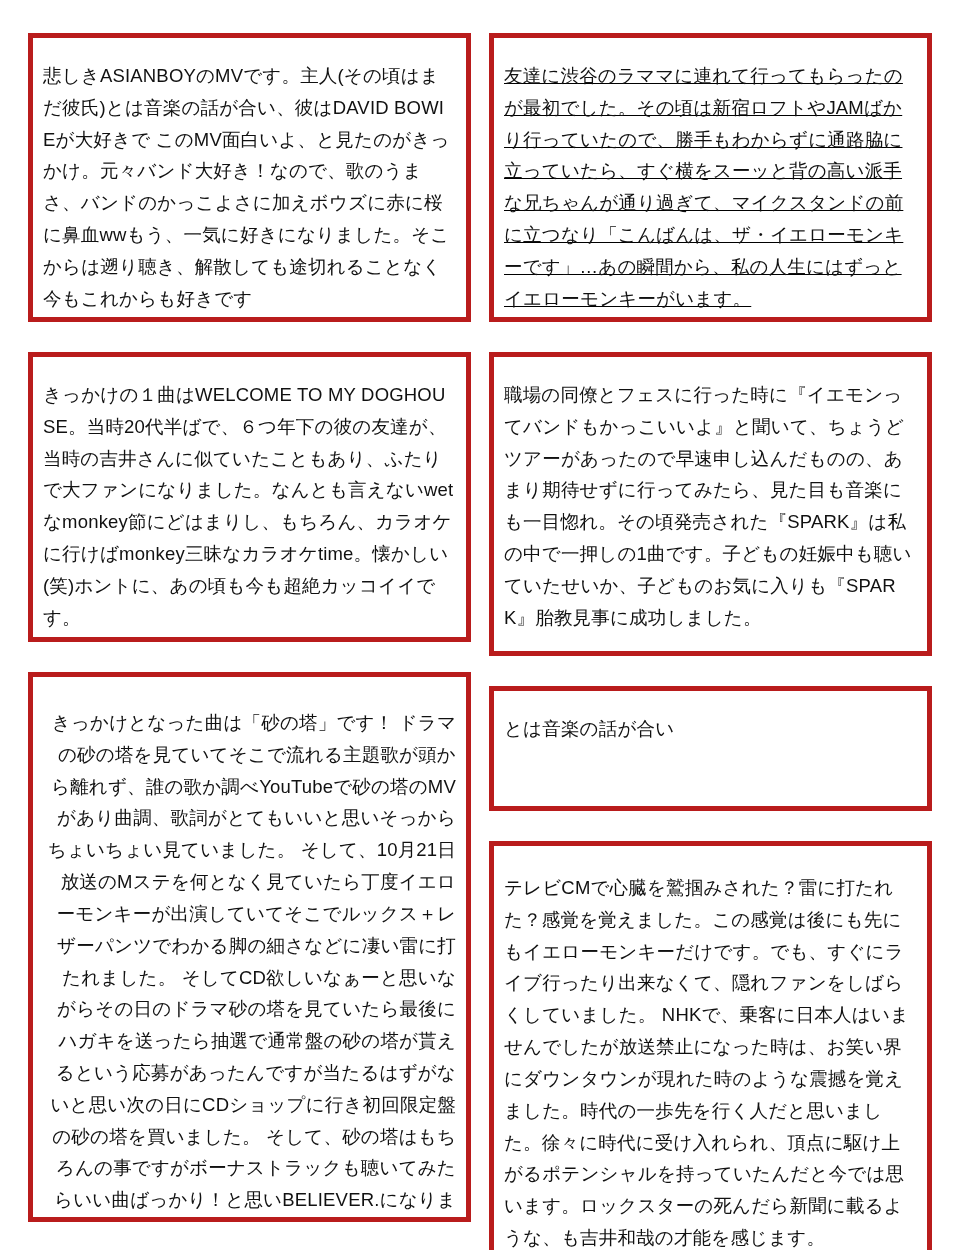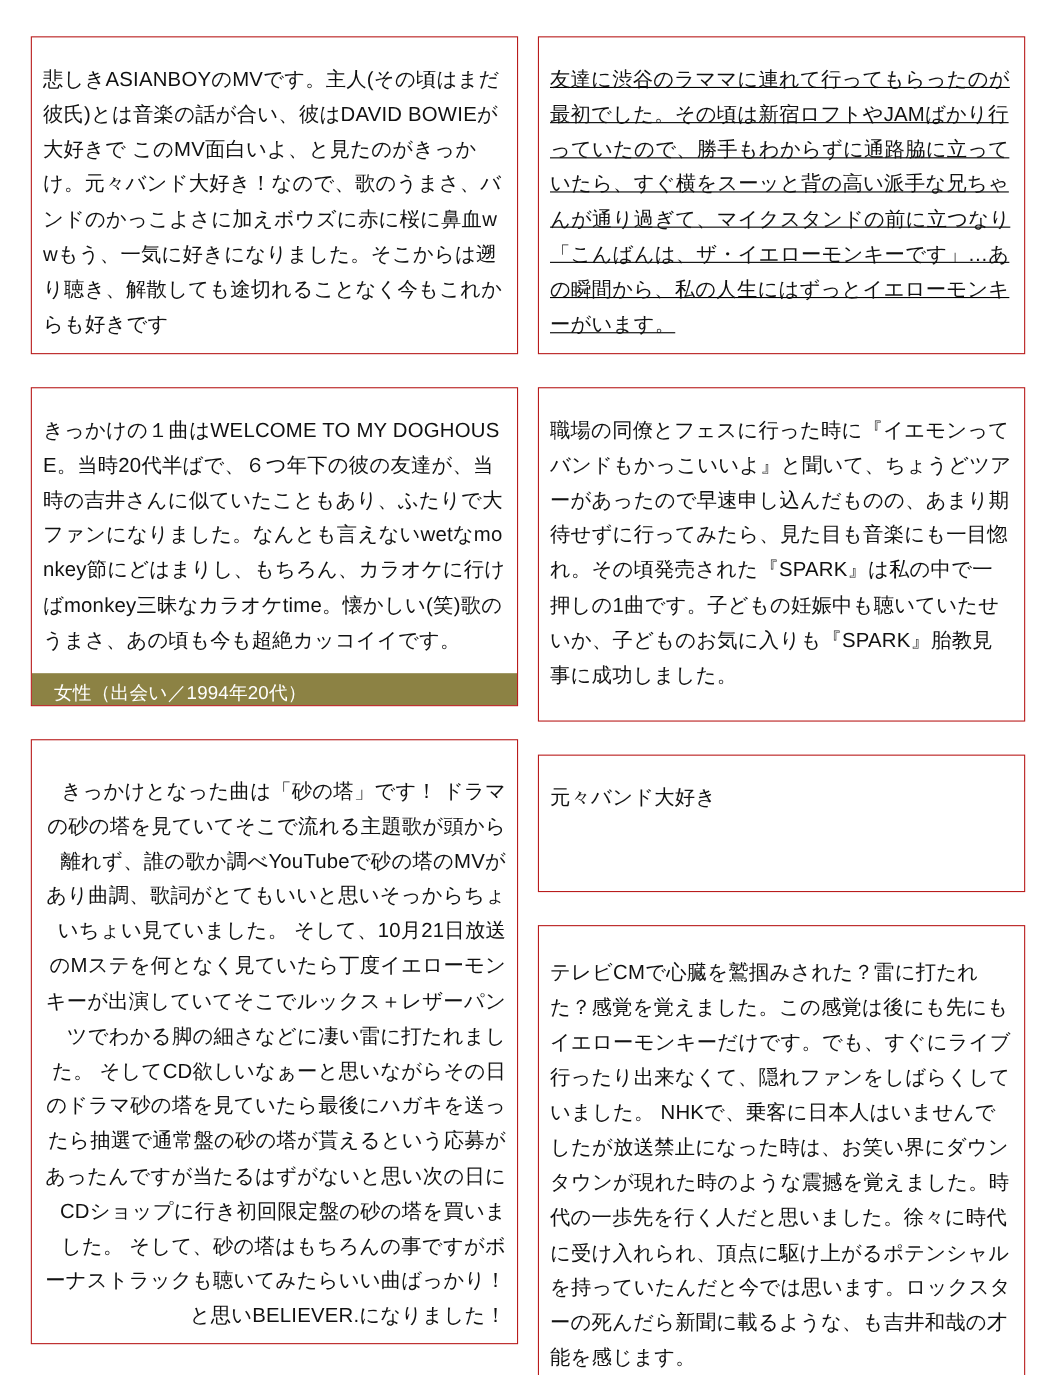--- a/index.html
+++ b/index.html
@@ -34,21 +34,21 @@
   .column {
     flex: 1 1 0;
     display: flex;
     flex-direction: column;
     gap: 30px;
     min-width: 0;
   }
 
   .card {
     background: #ffffff;
-    border: 1px solid #b91c1c;
+    border: 5px solid #b91c1c;
     box-sizing: border-box;
     display: flex;
     flex-direction: column;
     overflow: hidden;
   }
 
   .card-body {
     flex: 1 1 auto;
     padding: 22px 10px 14px 10px;
     font-size: 18.5px;
@@ -90,21 +90,21 @@
   <div class="columns">
 
     <div class="column">
 
       <div class="card c1">
         <div class="card-body">悲しきASIANBOYのMVです。主人(その頃はまだ彼氏)とは音楽の話が合い、彼はDAVID BOWIEが大好きで このMV面白いよ、と見たのがきっかけ。元々バンド大好き！なので、歌のうまさ、バンドのかっこよさに加えボウズに赤に桜に鼻血wwもう、一気に好きになりました。そこからは遡り聴き、解散しても途切れることなく今もこれからも好きです</div>
 
       </div>
 
       <div class="card c3">
-        <div class="card-body">きっかけの１曲はWELCOME TO MY DOGHOUSE。当時20代半ばで、６つ年下の彼の友達が、当時の吉井さんに似ていたこともあり、ふたりで大ファンになりました。なんとも言えないwetなmonkey節にどはまりし、もちろん、カラオケに行けばmonkey三昧なカラオケtime。懐かしい(笑)歌のうまさ、あの頃も今も超絶カッコイイです。</div>
+        <div class="card-body">きっかけの１曲はWELCOME TO MY DOGHOUSE。当時20代半ばで、６つ年下の彼の友達が、当時の吉井さんに似ていたこともあり、ふたりで大ファンになりました。なんとも言えないwetなmonkey節にどはまりし、もちろん、カラオケに行けばmonkey三昧なカラオケtime。懐かしい(笑)ホントに、あの頃も今も超絶カッコイイです。</div>
         <div class="card-footer">女性（出会い／1994年20代）</div>
       </div>
 
       <div class="card c5">
         <div class="card-body">きっかけとなった曲は「砂の塔」です！ ドラマの砂の塔を見ていてそこで流れる主題歌が頭から離れず、誰の歌か調べYouTubeで砂の塔のMVがあり曲調、歌詞がとてもいいと思いそっからちょいちょい見ていました。 そして、10月21日放送のMステを何となく見ていたら丁度イエローモンキーが出演していてそこでルックス＋レザーパンツでわかる脚の細さなどに凄い雷に打たれました。 そしてCD欲しいなぁーと思いながらその日のドラマ砂の塔を見ていたら最後にハガキを送ったら抽選で通常盤の砂の塔が貰えるという応募があったんですが当たるはずがないと思い次の日にCDショップに行き初回限定盤の砂の塔を買いました。 そして、砂の塔はもちろんの事ですがボーナストラックも聴いてみたらいい曲ばっかり！と思いBELIEVER.になりました！</div>
 
       </div>
 
     </div>
 
@@ -114,21 +114,21 @@
         <div class="card-body">友達に渋谷のラママに連れて行ってもらったのが最初でした。その頃は新宿ロフトやJAMばかり行っていたので、勝手もわからずに通路脇に立っていたら、すぐ横をスーッと背の高い派手な兄ちゃんが通り過ぎて、マイクスタンドの前に立つなり「こんばんは、ザ・イエローモンキーです」…あの瞬間から、私の人生にはずっとイエローモンキーがいます。</div>
 
       </div>
 
       <div class="card c4">
         <div class="card-body">職場の同僚とフェスに行った時に『イエモンってバンドもかっこいいよ』と聞いて、ちょうどツアーがあったので早速申し込んだものの、あまり期待せずに行ってみたら、見た目も音楽にも一目惚れ。その頃発売された『SPARK』は私の中で一押しの1曲です。子どもの妊娠中も聴いていたせいか、子どものお気に入りも『SPARK』胎教見事に成功しました。</div>
 
       </div>
 
       <div class="card c6">
-        <div class="card-body">元々バンド大好き</div>
+        <div class="card-body">とは音楽の話が合い</div>
       </div>
 
       <div class="card c7">
         <div class="card-body">テレビCMで心臓を鷲掴みされた？雷に打たれた？感覚を覚えました。この感覚は後にも先にもイエローモンキーだけです。でも、すぐにライブ行ったり出来なくて、隠れファンをしばらくしていました。 NHKで、乗客に日本人はいませんでしたが放送禁止になった時は、お笑い界にダウンタウンが現れた時のような震撼を覚えました。時代の一歩先を行く人だと思いました。徐々に時代に受け入れられ、頂点に駆け上がるポテンシャルを持っていたんだと今では思います。ロックスターの死んだら新聞に載るような、も吉井和哉の才能を感じます。</div>
 
       </div>
 
     </div>
 
   </div>

